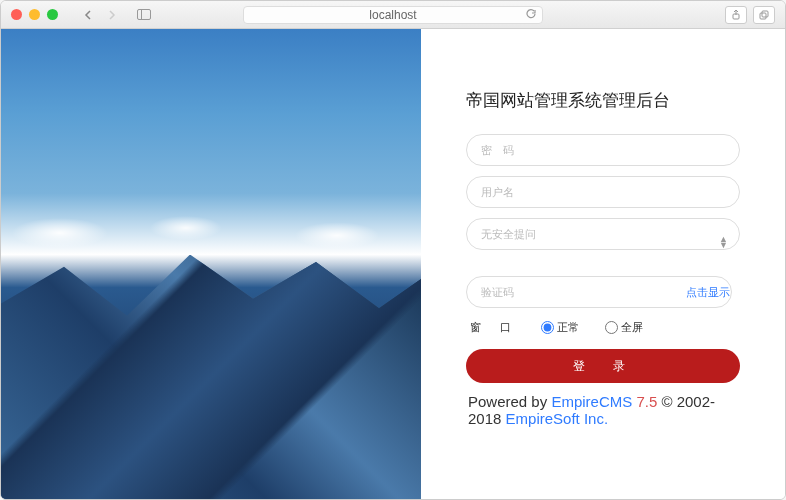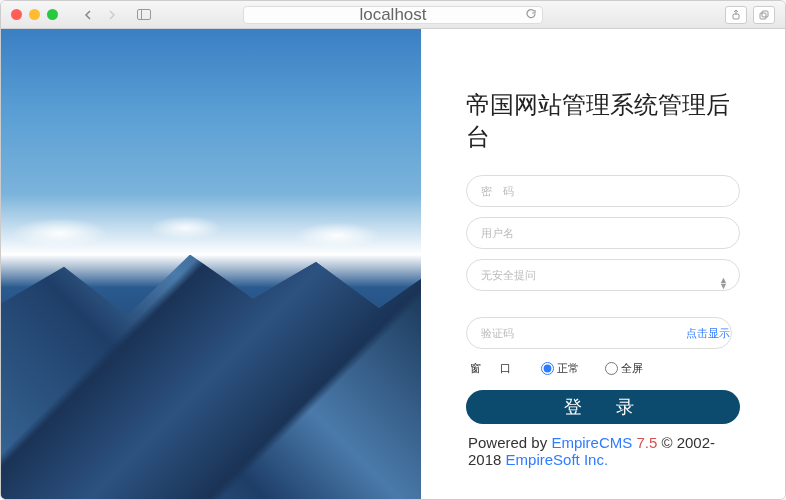--- a/index.html
+++ b/index.html
@@ -47,21 +47,21 @@
       color: #888;
     }
     .address-bar {
       position: absolute;
       left: 50%; transform: translateX(-50%);
       width: 300px; height: 18px;
       background: #fdfdfd;
       border: 1px solid #ddd;
       border-radius: 4px;
       display: flex; align-items: center; justify-content: center;
-      font-size: 17px; color: #666;
+      font-size: 12px; color: #666;
     }
     .refresh-icon {
       position: absolute; right: 6px;
       color: #999; font-size: 10px;
     }
     .right-buttons {
       margin-left: auto;
       display: flex; gap: 6px;
     }
     .right-btn {
@@ -101,21 +101,21 @@
         linear-gradient(45deg, #3a6a9a 0%, #1e3e68 40%, #4a7aaa 60%, #15304f 100%);
       clip-path: polygon(0% 20%, 15% 5%, 30% 25%, 45% 0%, 60% 18%, 75% 3%, 90% 22%, 100% 10%, 100% 100%, 0% 100%);
     }
     .login-panel {
       flex: 1;
       padding: 60px 45px 0 45px;
       display: flex;
       flex-direction: column;
     }
     .login-title {
-      font-size: 24px;
+      font-size: 17px;
       font-weight: 500;
       color: #222;
       margin-bottom: 22px;
     }
     .field {
       height: 32px;
       border: 1px solid #ddd;
       border-radius: 16px;
       padding: 0 14px;
       font-size: 11px;
@@ -178,25 +178,25 @@
       font-weight: 500;
       letter-spacing: 4px;
     }
     .radio-opt {
       display: flex; align-items: center; gap: 3px;
       cursor: pointer;
     }
     .radio-opt input { accent-color: #2f7bff; }
     .login-btn {
       height: 34px;
-      background: #0c4a6e;
+      background: #b91c1c;
       border: none;
       border-radius: 17px;
       color: #fff;
-      font-size: 18px;
+      font-size: 12px;
       letter-spacing: 8px;
       cursor: pointer;
       margin-bottom: 10px;
     }
     .footer {
       font-size: 15px;
       color: #333;
       text-align: left;
       padding-left: 2px;
     }

